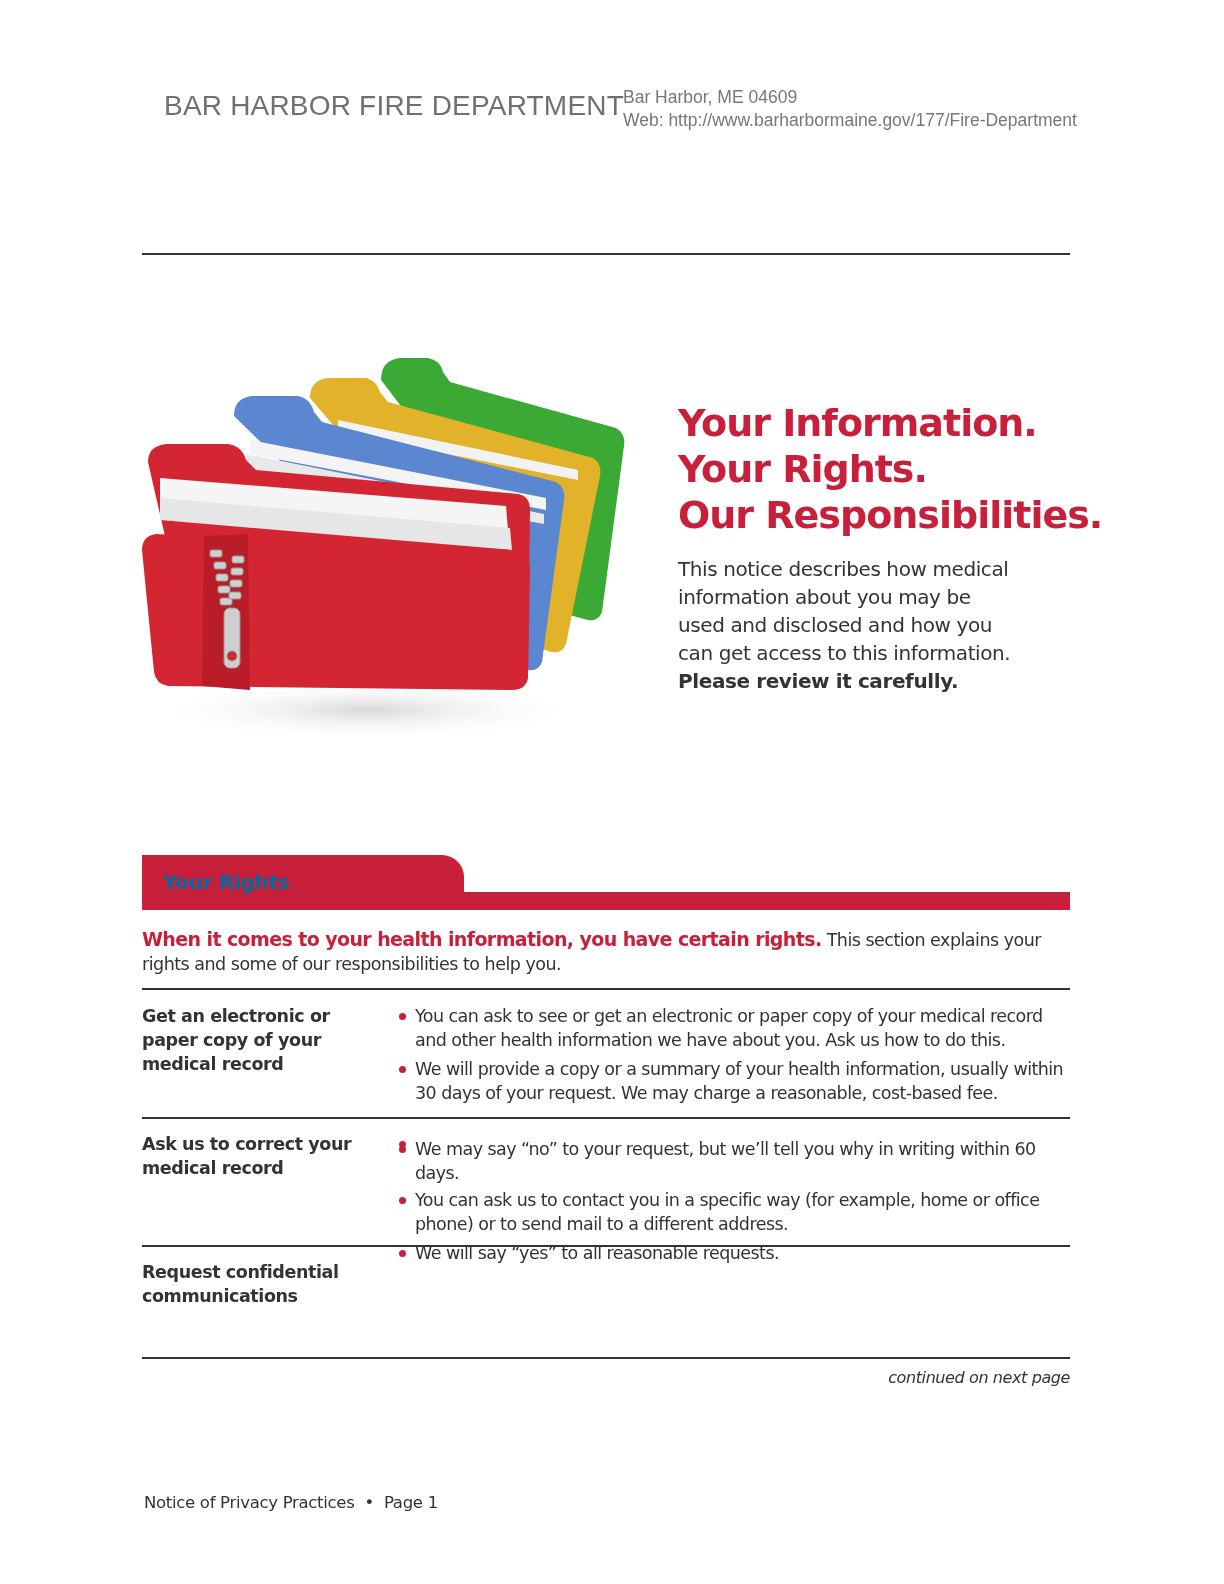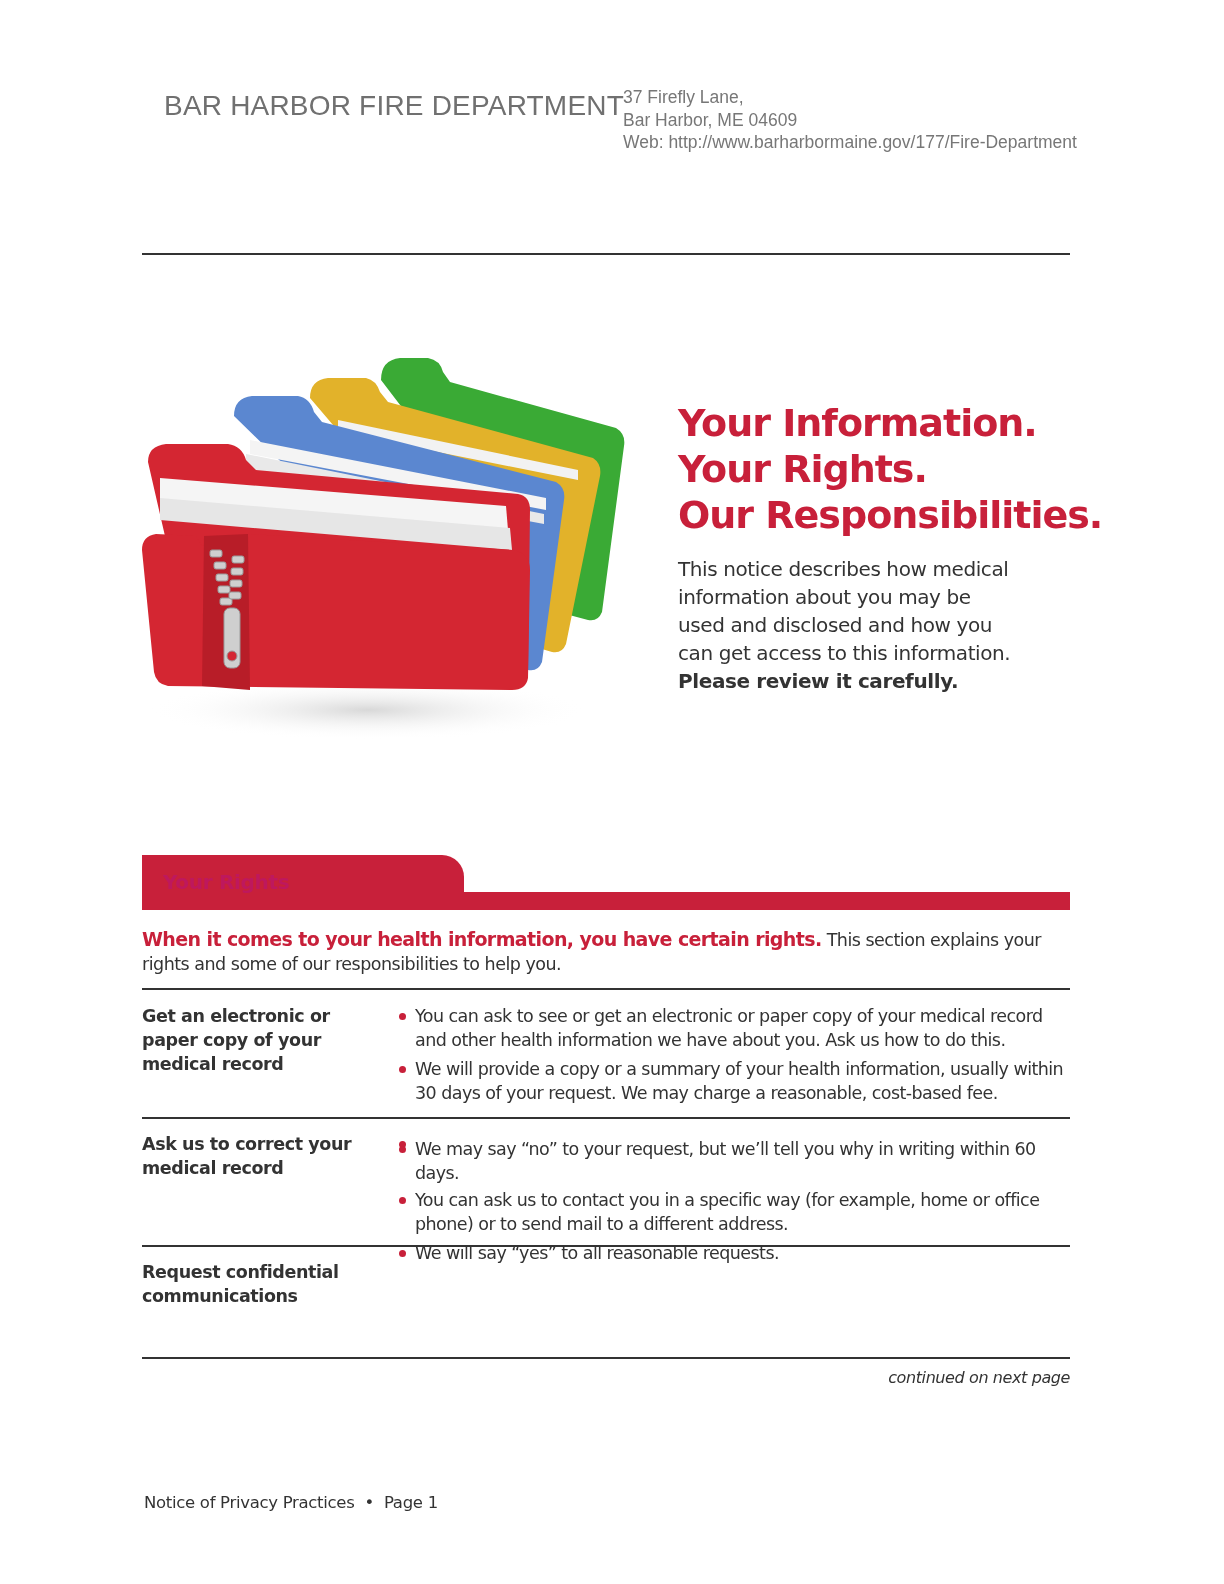--- a/index.html
+++ b/index.html
@@ -19,21 +19,21 @@
 
   .hero-title { left: 678px; top: 400px; color: #c8203a; font-family: "DejaVu Sans", sans-serif;
                 font-weight: bold; font-size: 38px; line-height: 46px; letter-spacing: -1px; }
   .hero-title div { white-space: nowrap; }
   .hero-desc { left: 678px; top: 555px; width: 400px; font-size: 20px; line-height: 28px; color: #333;
                letter-spacing: -0.4px; }
   .hero-desc .strong { font-weight: bold; }
 
   .tab { left: 142px; top: 855px; width: 322px; height: 55px; background: #c8203a;
          border-radius: 0 22px 0 0; }
-  .tab-label { left: 163px; top: 870px; color: #be185d; font-weight: bold; font-size: 20px; letter-spacing: -0.3px; }
+  .tab-label { left: 163px; top: 870px; color: #0369a1; font-weight: bold; font-size: 20px; letter-spacing: -0.3px; }
   .band { left: 142px; top: 892px; width: 928px; height: 18px; background: #c8203a; }
 
   .intro { left: 142px; top: 927px; width: 930px; font-size: 17.5px; line-height: 24px; color: #333;
            letter-spacing: -0.5px; }
   .intro .lead { color: #c8203a; font-weight: bold; font-size: 19px; letter-spacing: -0.6px; }
 
   .rule { left: 142px; width: 928px; height: 2px; background: #333; }
 
   .row-title { left: 142px; width: 230px; font-weight: bold; font-size: 17.5px; line-height: 24px;
                color: #333; letter-spacing: -0.4px; }
@@ -47,21 +47,20 @@
                letter-spacing: -0.4px; }
   .footer { left: 144px; top: 1493px; font-size: 16.5px; color: #333; letter-spacing: -0.3px; }
   .footer .sep { margin: 0 10px; }
 </style>
 </head>
 <body>
 
 <div class="abs org-name">BAR HARBOR FIRE DEPARTMENT</div>
 
 <div class="abs contact">
-  <div>37 Firefly Lane,</div>
   <div>Bar Harbor, ME 04609</div>
   <div>Web: http://www.barharbormaine.gov/177/Fire-Department</div>
 </div>
 
 <div class="abs top-rule"></div>
 
 <svg class="abs hero-img" viewBox="0 0 500 400" xmlns="http://www.w3.org/2000/svg">
   <defs>
     <radialGradient id="shadow" cx="50%" cy="50%" r="50%">
       <stop offset="0%" stop-color="#d8d8d8"></stop>

